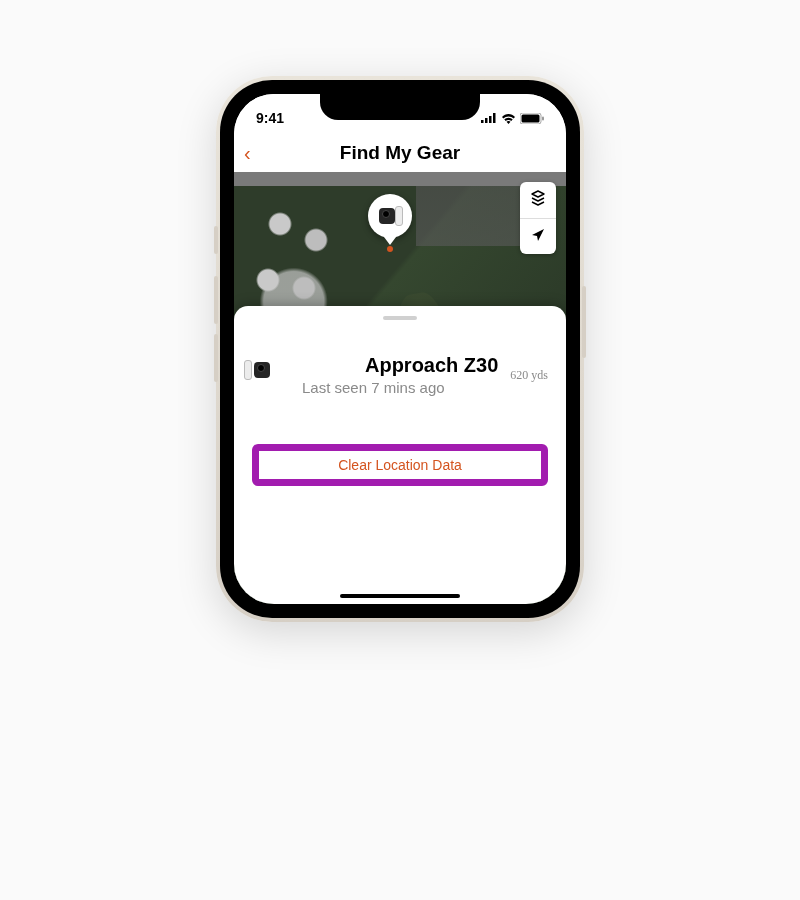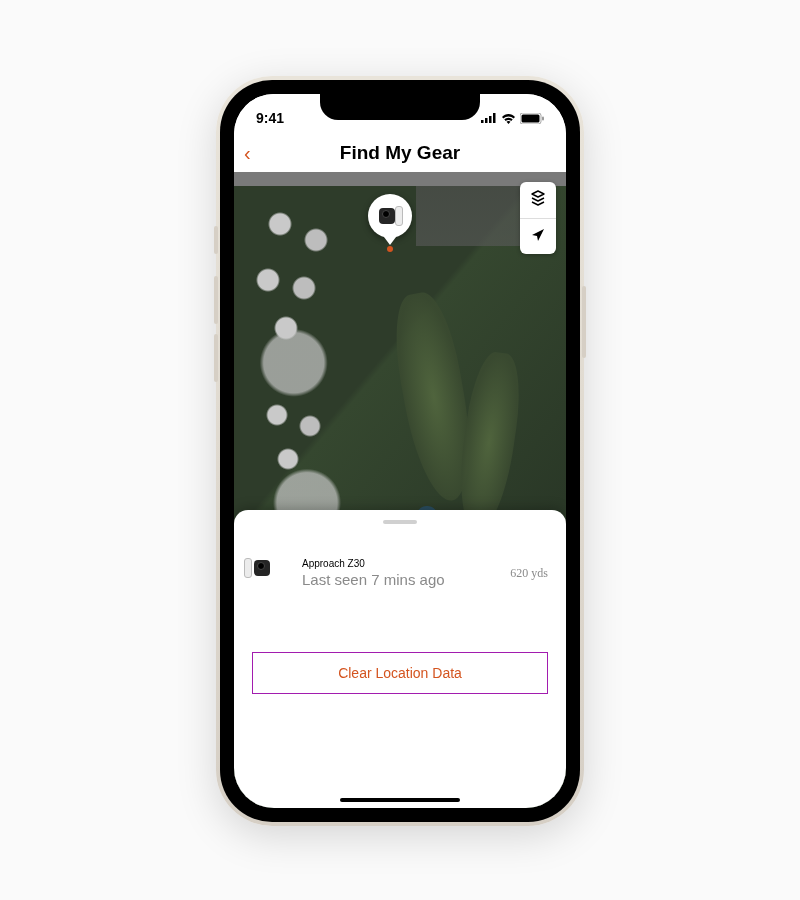--- a/index.html
+++ b/index.html
@@ -6,21 +6,21 @@
   html, body {
     width: 800px; height: 900px;
     background: #fafafa;
     font-family: -apple-system, "Helvetica Neue", Arial, sans-serif;
     overflow: hidden;
   }
   
   .phone {
     position: absolute;
     left: 216px; top: 76px;
-    width: 368px; height: 750px;
+    width: 368px; height: 546px;
     border-radius: 56px;
     background: linear-gradient(180deg,#e9e4da,#d6cfc5);
     box-shadow: 0 10px 40px rgba(0,0,0,.15);
   }
   .phone-inner {
     position: absolute; inset: 4px;
     border-radius: 52px;
     background: #000;
   }
   .screen {
@@ -146,26 +146,26 @@
   }
   .grab { width:34px; height:4px; background:#d0d0d0; border-radius:2px; margin:0 auto 12px; }
   .sheet-head { display:flex; align-items:center; justify-content:space-between; }
   .sheet-head h2 { font-size:19px; font-weight:700; }
   .sheet-head .info { font-family:Georgia,serif; font-style:italic; font-size:18px; cursor:pointer; }
   .gear-row {
     display:flex; align-items:center; gap:12px; margin-top:34px;
   }
   .gear-thumb { width:38px; height:30px; position:relative; }
   .gear-text { flex:1; }
-  .gear-name { font-size:10px; font-weight:400; }
+  .gear-name { font-size:20px; font-weight:700;text-align:right; }
   .gear-sub  { font-size:15px; color:#8a8a8a; margin-top:2px; }
   .gear-dist { font-size:12px; color:#8a8a8a;font-family:Liberation Serif, serif; }
   .clear-btn {
-    margin-top:64px; width:100%; height:42px;
-    border:1px solid #a21caf; border-radius:0; background:transparent;
+    margin-top:48px; width:100%; height:42px;
+    border:7px solid #a21caf; border-radius:6px; background:transparent;
     color:#d4541f; font-size:14px; cursor:pointer;
   }
   
   .home-ind {
     position:absolute; left:50%; bottom:6px; transform:translateX(-50%);
     width:120px; height:4px; border-radius:2px; background:#000;
     z-index:50;
   }
   
   .devshape {

